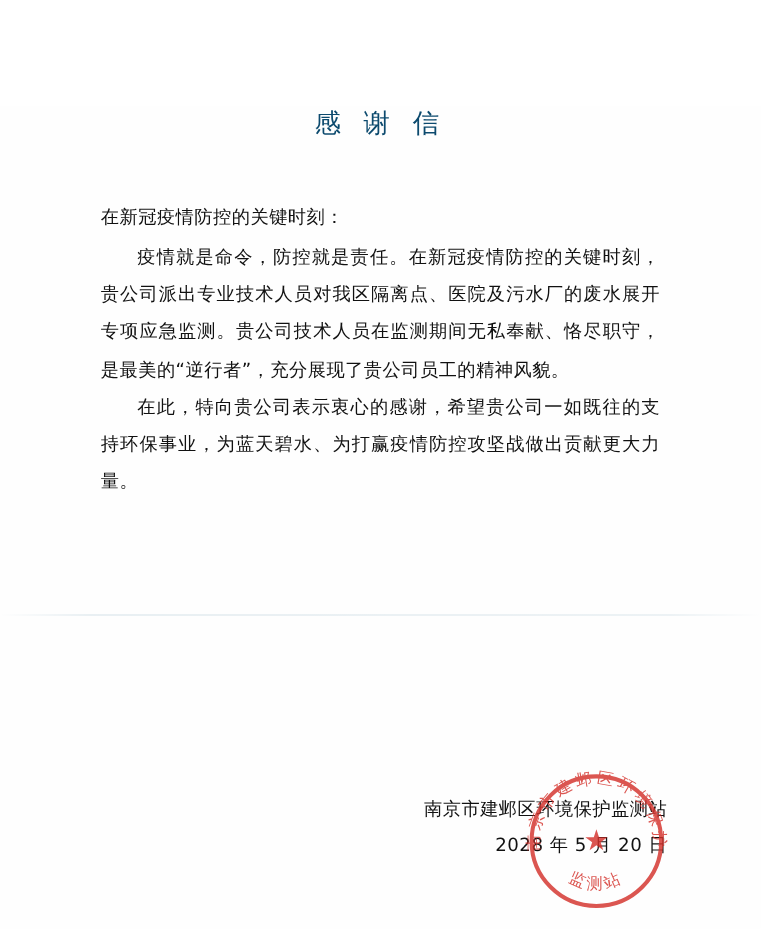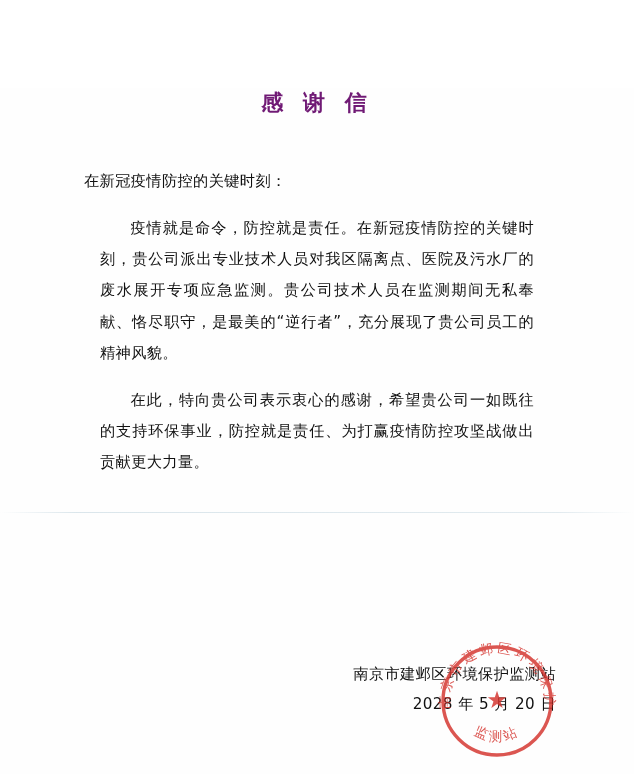--- a/index.html
+++ b/index.html
@@ -17,42 +17,42 @@
   .page {
     position: relative;
     width: 634px;
     height: 774px;
     box-sizing: border-box;
     background: #fefefe;
   }
   .doc-title {
     text-align: center;
     font-size: 22px;
-    font-weight: bold;
-    color: #701a75;
+    font-weight: normal;
+    color: #0c4a6e;
     letter-spacing: 6px;
     margin-top: 88px;
     margin-bottom: 0;
     font-family: "DejaVu Serif", "Liberation Serif", serif;
   }
   .body-block {
     margin: 0 84px 0 84px;
     padding-top: 48px;
     color: #111111;
     font-size: 15.2px;
     line-height: 2.05;
     letter-spacing: 0.4px;
     text-align: justify;
     font-family: "DejaVu Sans", "Liberation Sans", sans-serif;
   }
   .salutation {
     margin: 0 0 2px 0;
   }
   .para {
-    margin: 16px;
+    margin: 0;
     text-indent: 2em;
   }
   .sign-block {
     position: absolute;
     right: 78px;
     top: 572px;
     text-align: right;
     color: #111111;
     font-size: 15.2px;
     line-height: 1.95;
@@ -85,21 +85,21 @@
 </head>
 <body>
 
 <div class="page">
 
   <h1 class="doc-title">感 谢 信</h1>
 
   <div class="body-block">
     <p class="salutation">在新冠疫情防控的关键时刻：</p>
     <p class="para">疫情就是命令，防控就是责任。在新冠疫情防控的关键时刻，贵公司派出专业技术人员对我区隔离点、医院及污水厂的废水展开专项应急监测。贵公司技术人员在监测期间无私奉献、恪尽职守，是最美的“逆行者”，充分展现了贵公司员工的精神风貌。</p>
-    <p class="para">在此，特向贵公司表示衷心的感谢，希望贵公司一如既往的支持环保事业，防控就是责任、为打赢疫情防控攻坚战做出贡献更大力量。</p>
+    <p class="para">在此，特向贵公司表示衷心的感谢，希望贵公司一如既往的支持环保事业，为蓝天碧水、为打赢疫情防控攻坚战做出贡献更大力量。</p>
   </div>
 
   <div class="faint-rule"></div>
 
   <div class="sign-block">
     <p class="sign-line">南京市建邺区环境保护监测站</p>
     <p class="sign-line">2028 年 5 月 20 日</p>
   </div>
 
   <div class="seal">

